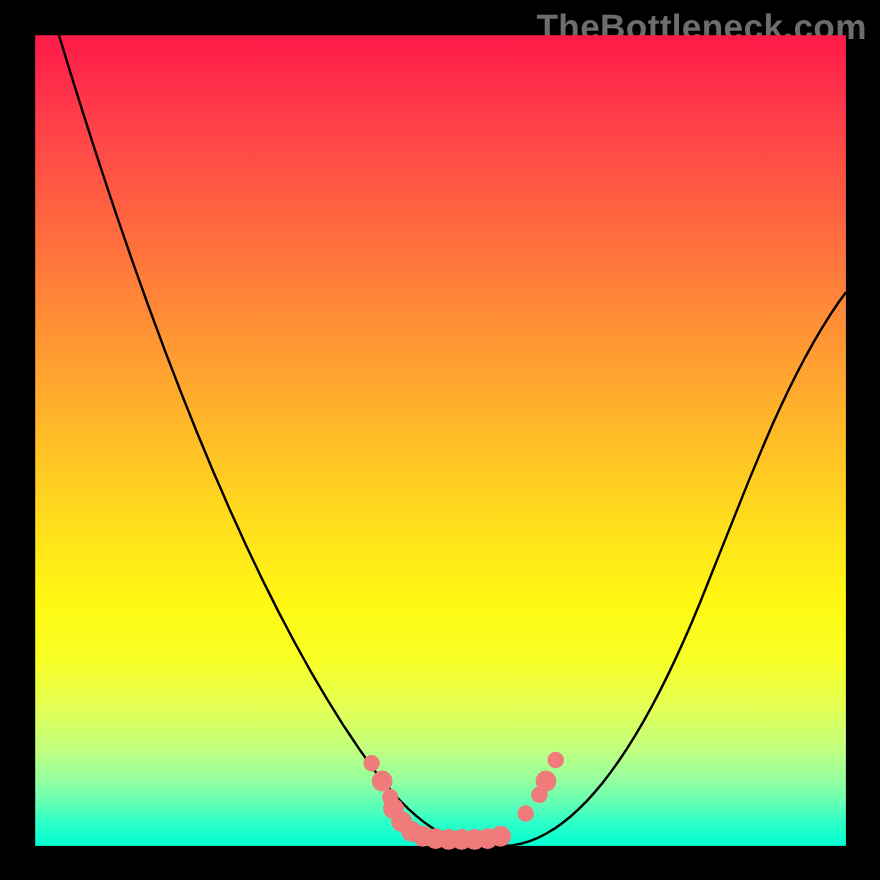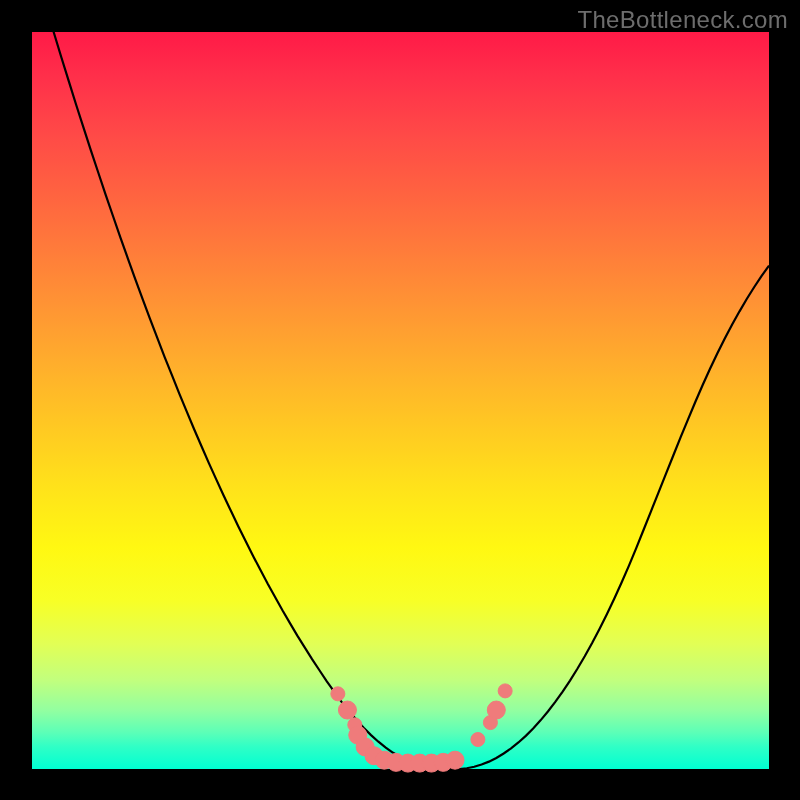--- a/index.html
+++ b/index.html
@@ -42,22 +42,22 @@
       #2fffc6 97%,
       #10ffce 99%,
       #00ffd2 100%
     );
   }
   .watermark {
     position: absolute;
     top: 6px;
     right: 12px;
     color: #6d6d6d;
-    font-size: 24px;
-    font-weight: 400;
+    font-size: 32px;
+    font-weight: 700;
     letter-spacing: 0.3px;
   }
   svg.curve {
     position: absolute;
     left: 0;
     top: 0;
     width: 737px;
     height: 737px;
     overflow: visible;
   }

